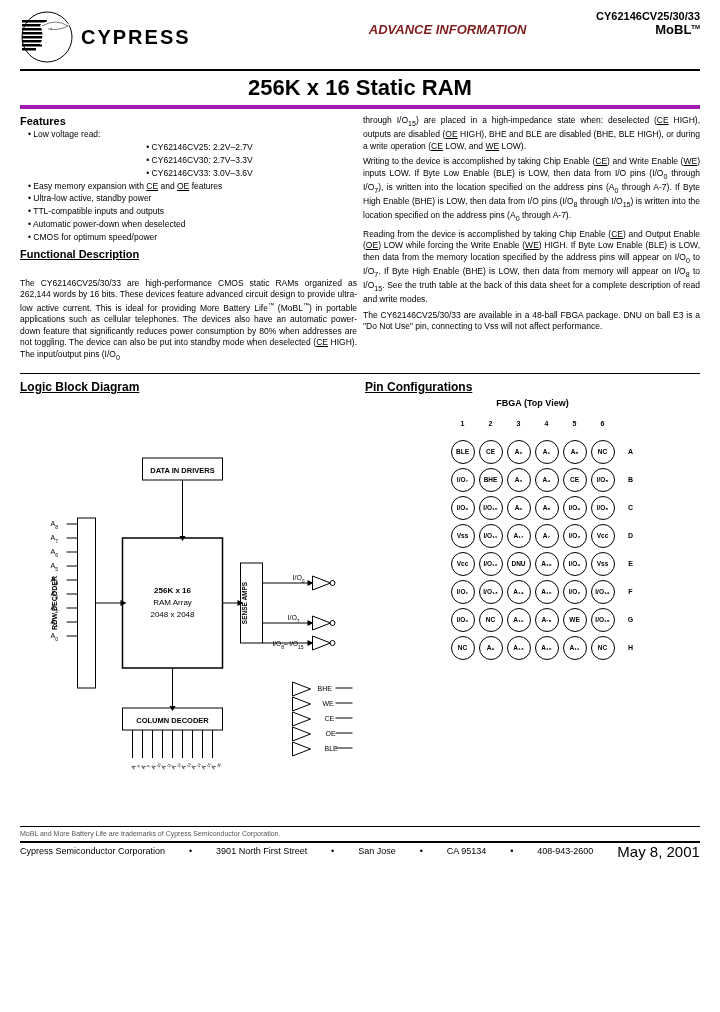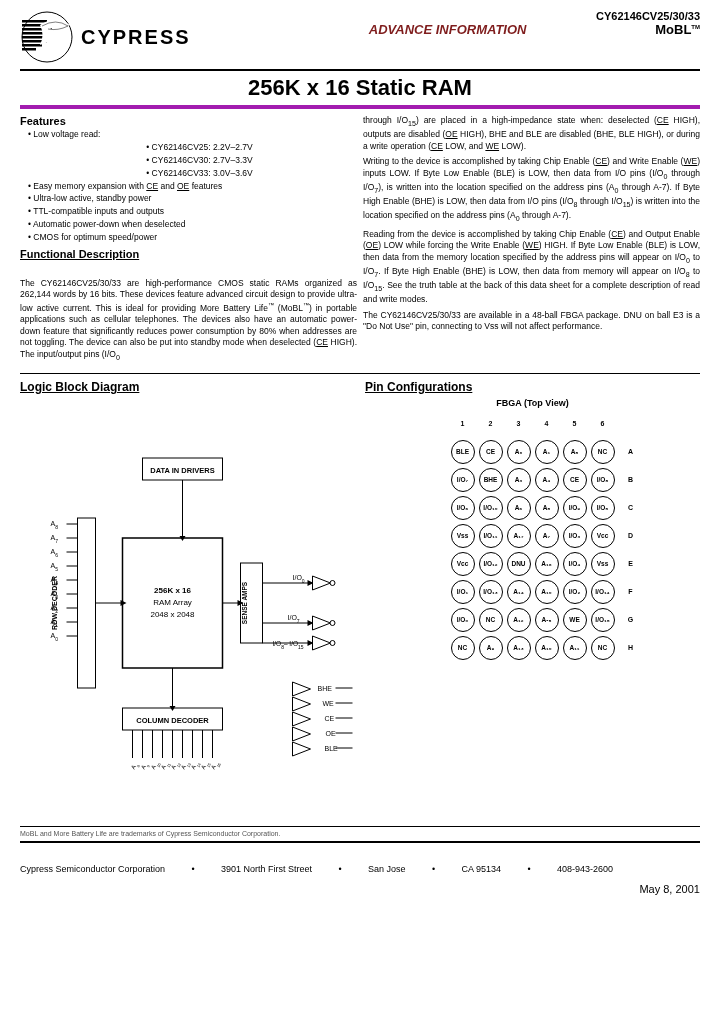--- a/index.html
+++ b/index.html
@@ -210,23 +210,22 @@
     .footer-bar {
       border-top: 2px solid #000;
       margin-top: 4px;
       display: flex;
       justify-content: space-between;
       align-items: center;
       font-size: 9px;
       font-weight: normal;
     }
     .footer-date {
-      font-size: 11px;
+      font-size: 15px;
       text-align: right;
-      margin-top: 40px;
     }
     sup {
       font-size: 6px;
     }
   </style>
 </head>
 <body>
 
 <div class="page">
 

